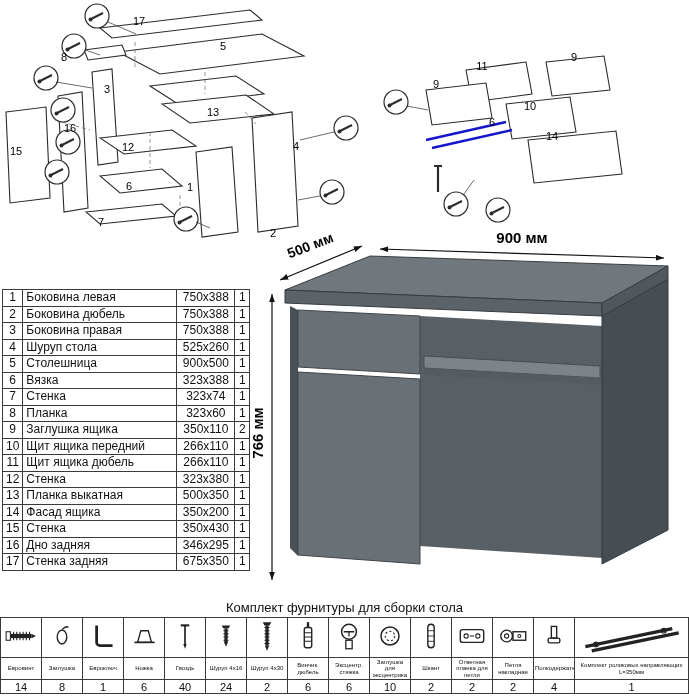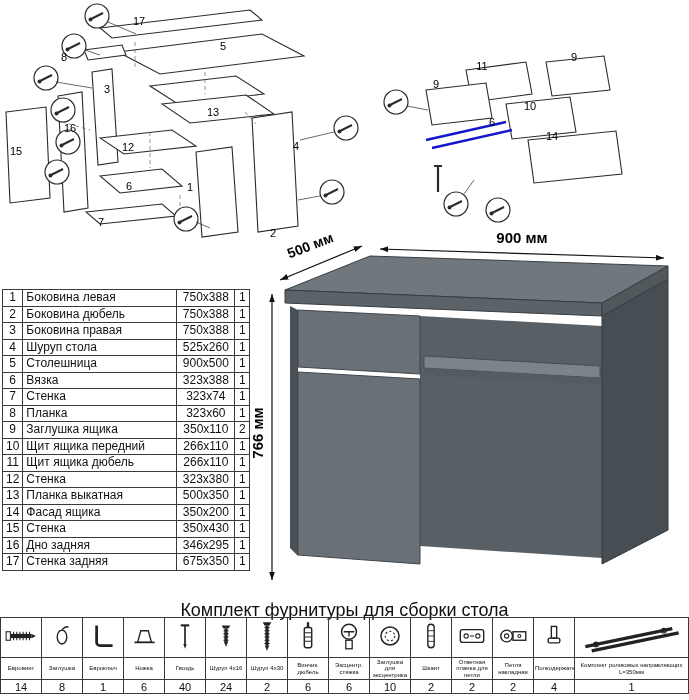--- a/index.html
+++ b/index.html
@@ -13,21 +13,21 @@
   .parts-table td { border:1px solid #3a3a3a; font-size:12px; line-height:15.5px;
                     padding:0 3px; white-space:nowrap; }
   .parts-table td.c { text-align:center; }
   .parts-table td.num { width:16px; }
   .parts-table td.nm  { width:154px;margin-left:20px; }
   .parts-table td.sz  { width:58px; }
   .parts-table td.q   { width:15px; }
 
   
   .hw-title { position:absolute; top:600px; left:0; width:689px; text-align:center;
-              font-size:18px; }
+              font-size:13px; }
   .hw-table { position:absolute; top:617px; left:0; width:689px;
               border-collapse:collapse; table-layout:fixed; }
   .hw-table td { border:1px solid #3a3a3a; text-align:center; vertical-align:middle;
                  overflow:hidden; padding:0; }
   .hw-icons td { height:40px; }
   .hw-names td { height:22px; font-size:6px; line-height:6.6px; padding:0 1px; }
   .hw-qty td   { height:14px; font-size:11px; }
 
   svg text { font-family:"Liberation Sans","DejaVu Sans",sans-serif; }
 </style>

